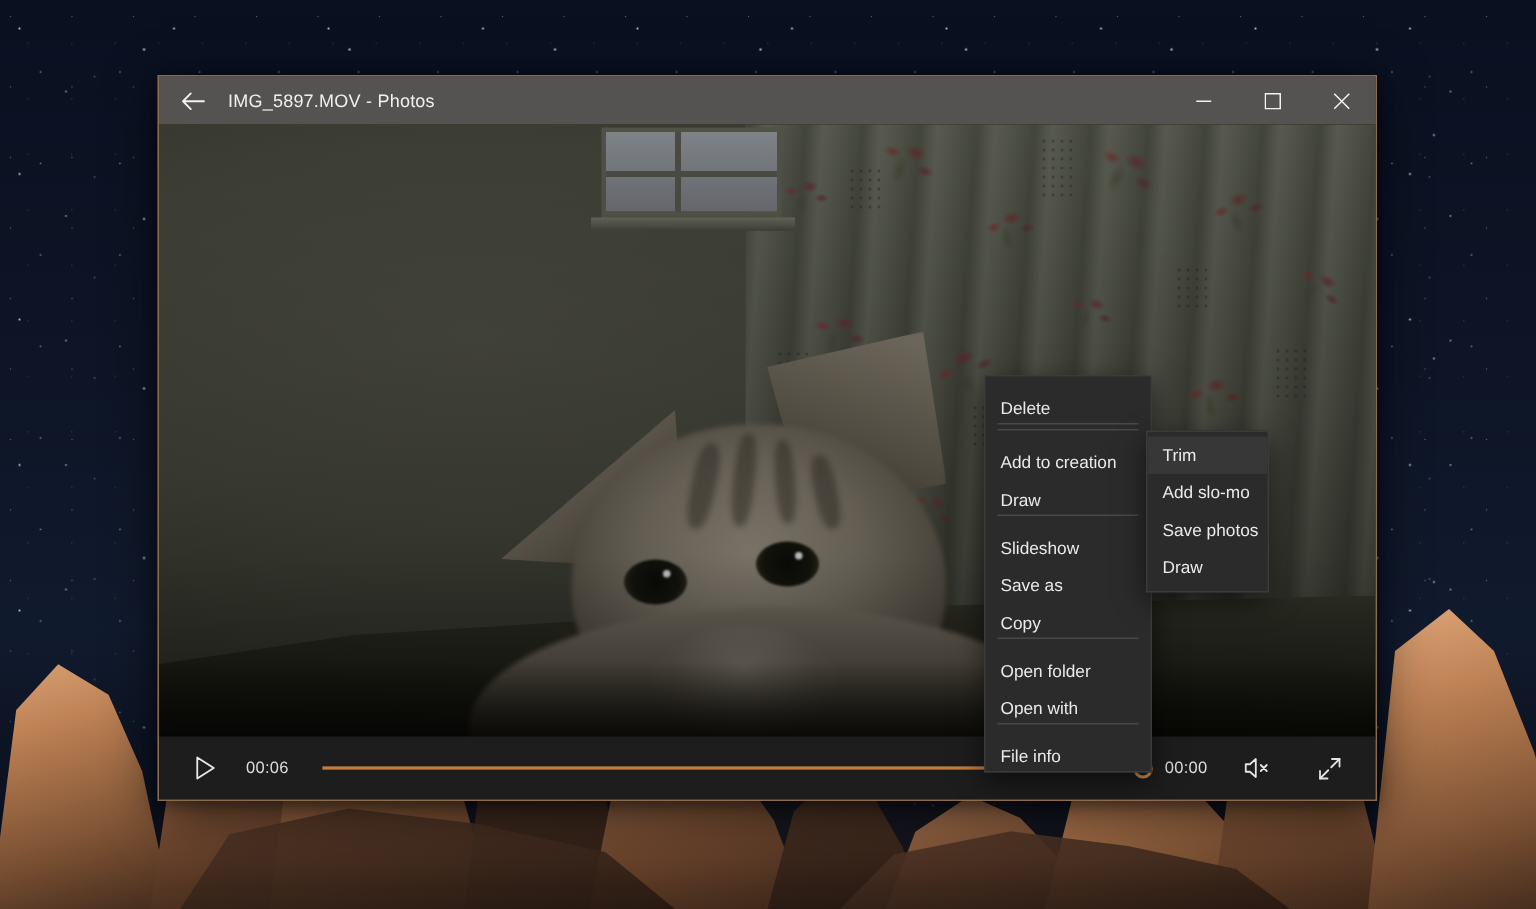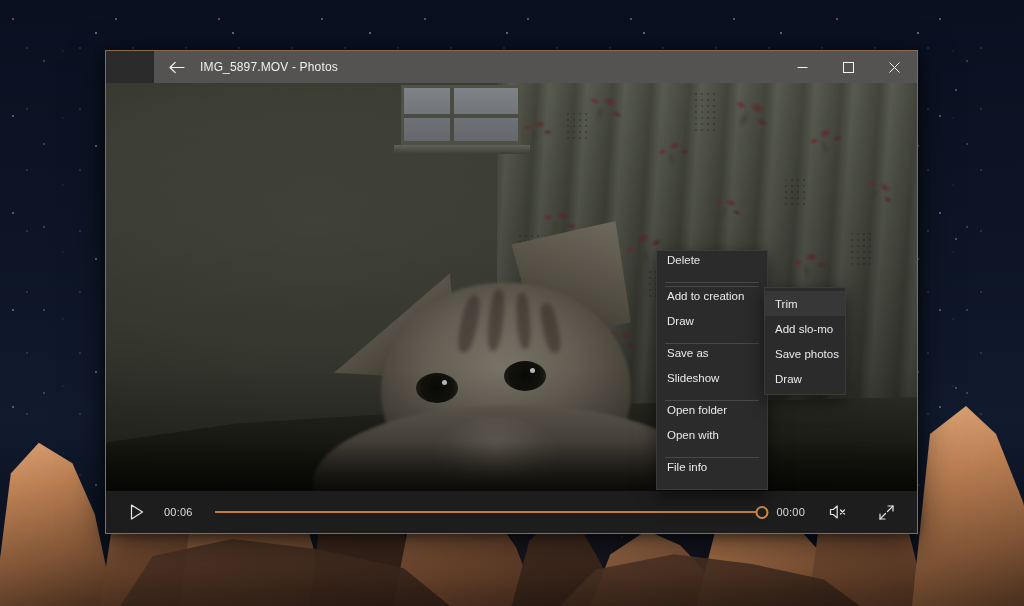--- a/index.html
+++ b/index.html
@@ -76,21 +76,20 @@
   #photos-window {
     position: absolute;
     left: 105px;
     top: 50px;
     width: 813px;
     height: 484px;
     border: 1px solid #8a6b4e;
     background: #2b2b2b;
     box-shadow: 0 10px 34px rgba(0,0,0,0.60), 0 2px 10px rgba(0,0,0,0.45);
     overflow: hidden;
-    padding-left: 48px;
   }
 
   
   #titlebar {
     position: relative;
     height: 32px;
     background: #555352;
     display: flex;
     align-items: center;
     color: #f2f2f2;
@@ -334,21 +333,21 @@
     width: 112px;
     background: #2b2b2b;
     border: 1px solid #3b3b3b;
     box-shadow: 0 6px 18px rgba(0,0,0,0.55);
     padding: 3px 0;
     z-index: 40;
   }
   .menu-item {
     height: 25px;
     display: flex;
-    align-items: flex-start;
+    align-items: flex-end;
     padding: 0 10px;
     font-size: 11.5px;
     color: #eaeaea;
     cursor: pointer;
     white-space: nowrap;
     position: relative;
   }
   .menu-item.highlighted,
   .menu-item.highlighted:hover { background: #a85f28; color: #ffffff; }
   .menu-item .chev {
@@ -528,24 +527,27 @@
         <div class="menu-sep"></div>
         <div class="menu-sep"></div>
         <div class="menu-item">
           <span>Add to creation</span>
         </div>
         <div class="menu-item">
           <span>Draw</span>
         </div>
         <div class="menu-sep"></div>
         <div class="menu-item">
+          <span>Slideshow</span>
+        </div>
+        <div class="menu-item">
           <span>Save as</span>
         </div>
         <div class="menu-item">
-          <span>Slideshow</span>
+          <span>Copy</span>
         </div>
         <div class="menu-sep"></div>
         <div class="menu-item">
           <span>Open folder</span>
         </div>
         <div class="menu-item">
           <span>Open with</span>
         </div>
         <div class="menu-sep"></div>
         <div class="menu-item">

